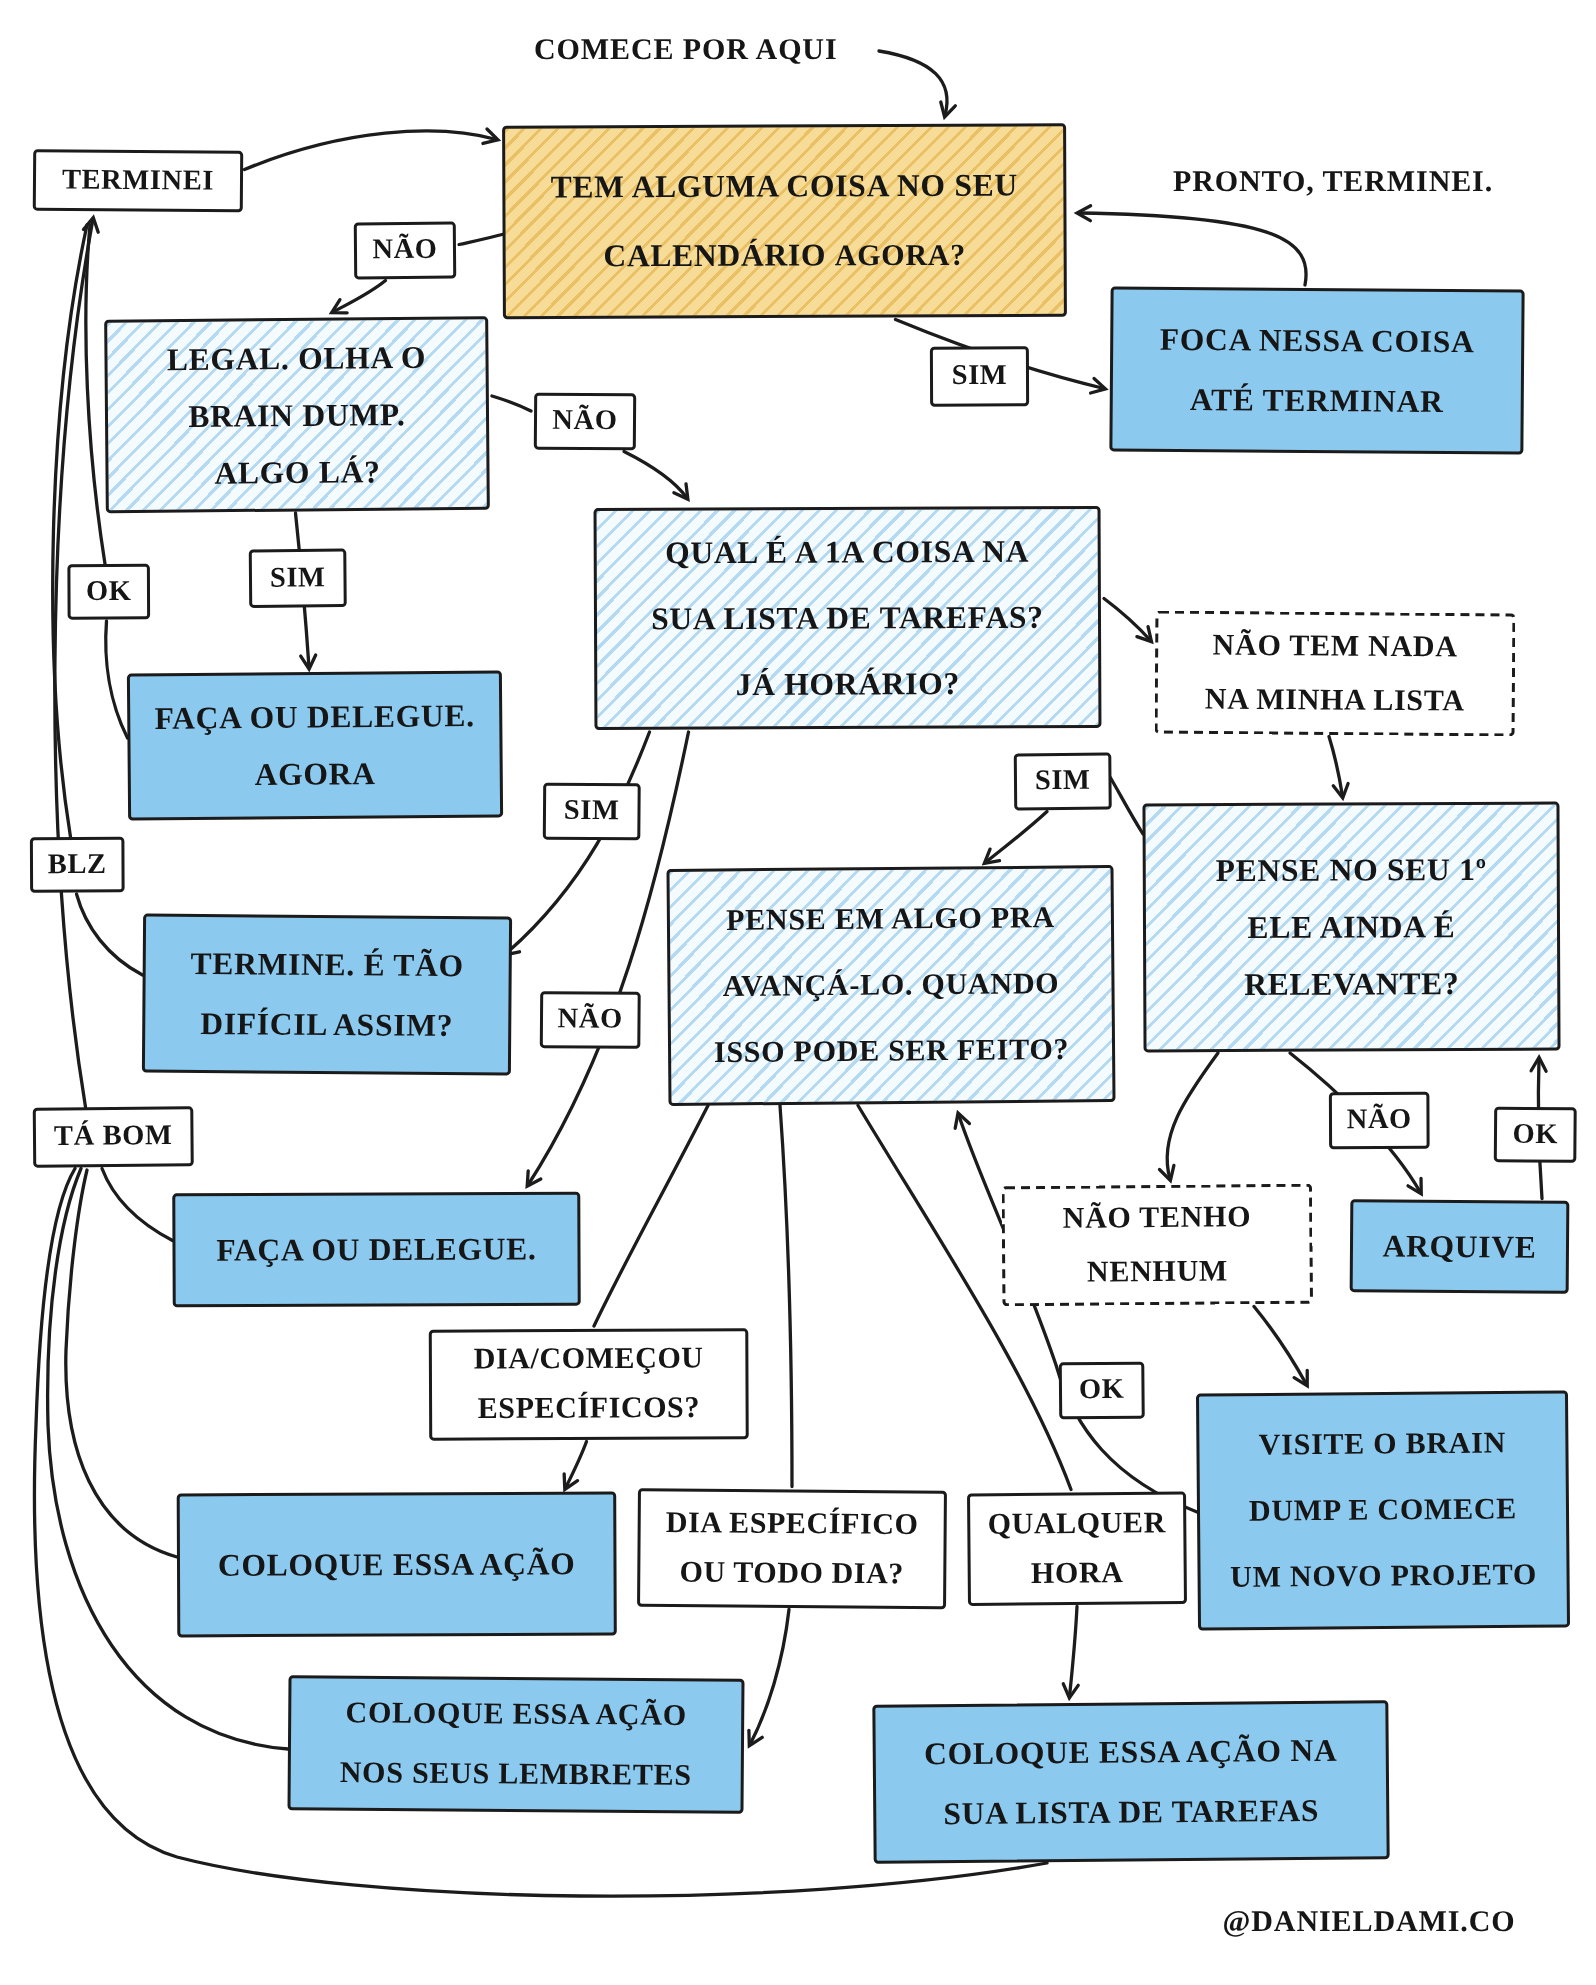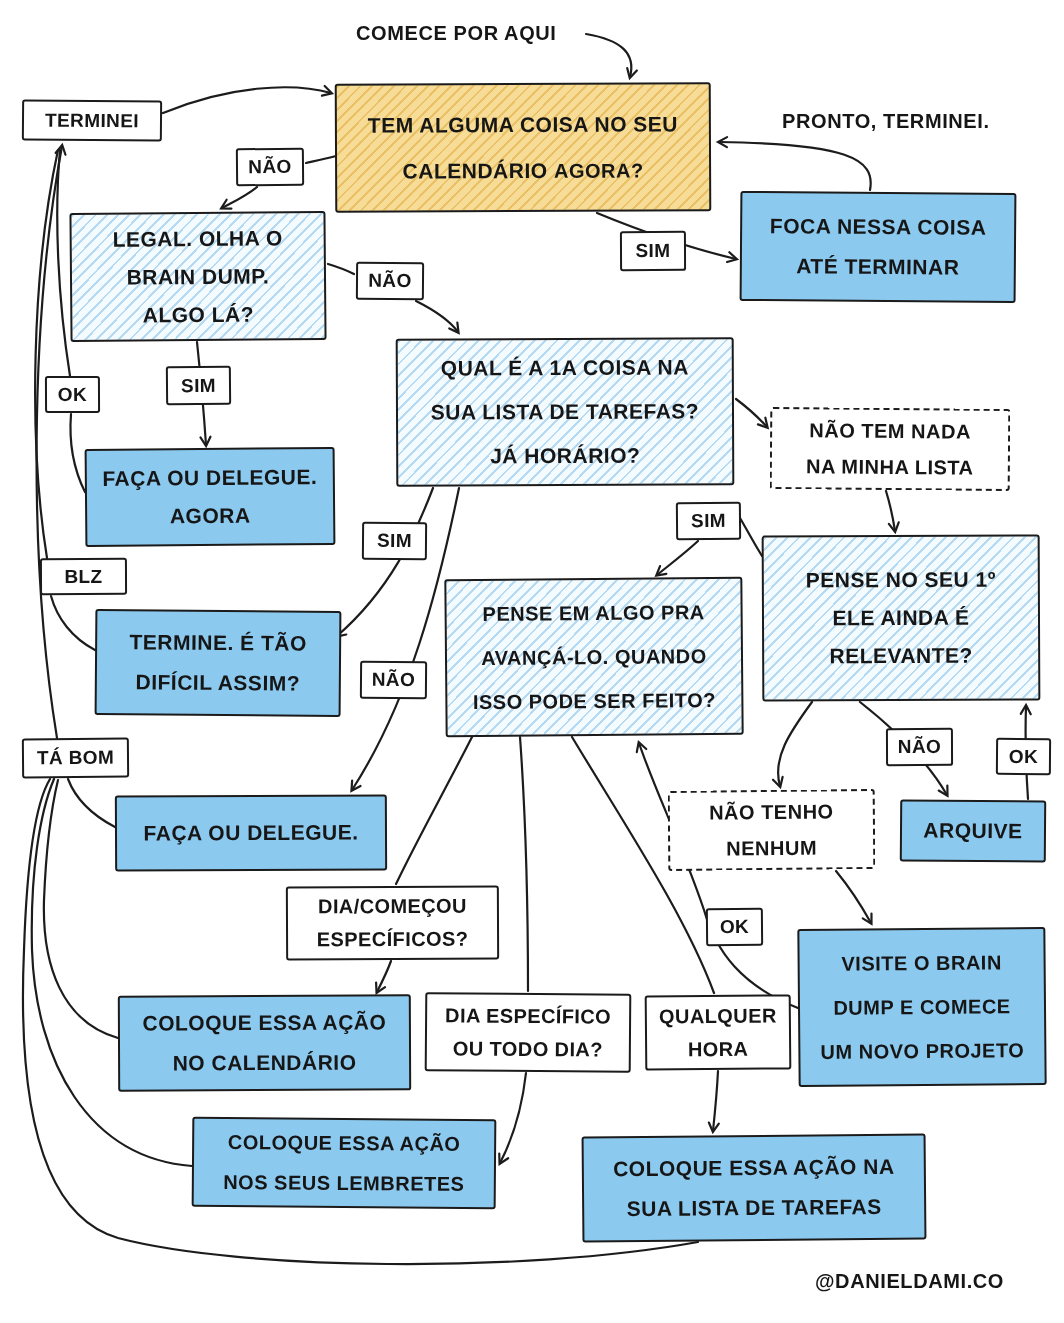--- a/index.html
+++ b/index.html
@@ -1,18 +1,18 @@
 <!DOCTYPE html>
 <html><head>
 <meta charset="utf-8">
 <style>
   *{box-sizing:border-box;margin:0;padding:0}
   body{margin:0;background:#ffffff}
   #stage{position:relative;width:1064px;height:1323px;background:#ffffff;
-         font-family:Liberation Sans, sans-serif;color:#161616;overflow:hidden}
+         font-family:Liberation Serif, serif;color:#161616;overflow:hidden}
   #arrows{position:absolute;left:0;top:0;width:1064px;height:1323px}
 
   .node,.lab{position:absolute;display:flex;flex-direction:column;align-items:center;
     justify-content:center;text-align:center;font-weight:bold;background:#fff;
     border:2.5px solid #1b1b1b;border-radius:3px}
   .node{font-size:21px;letter-spacing:.5px;line-height:40px}
   .lab{font-size:19px;letter-spacing:.4px;line-height:24px}
   .ln{display:block}
   .big{font-size:20px}
 
@@ -47,21 +47,21 @@
 
   
   #l-terminei{left:22px;top:100px;width:140px;height:41px}
   #l-nao1{left:236px;top:148px;width:68px;height:38px}
   #l-sim1{left:620px;top:231px;width:66px;height:40px}
   #l-nao2{left:356px;top:262px;width:68px;height:38px}
   #l-sim2{left:166px;top:366px;width:65px;height:39px}
   #l-ok1{left:45px;top:376px;width:55px;height:37px}
   #l-sim3{left:362px;top:522px;width:65px;height:38px}
   #l-sim4{left:676px;top:502px;width:65px;height:38px}
-  #l-blz{left:40px;top:558px;width:87px;height:37px}
+  #l-blz{left:20px;top:558px;width:63px;height:37px}
   #l-nao3{left:360px;top:661px;width:67px;height:38px}
   #l-ta-bom{left:22px;top:738px;width:107px;height:40px}
   #l-nao4{left:886px;top:728px;width:67px;height:38px}
   #l-ok2{left:996px;top:738px;width:55px;height:37px}
   #l-ok3{left:706px;top:908px;width:57px;height:38px}
   #l-dia-horario{left:286px;top:886px;width:213px;height:74px;font-size:20px;line-height:33px}
   #l-dia-especifico{left:425px;top:993px;width:206px;height:79px;font-size:20px;line-height:33px}
   #l-qualquer{left:645px;top:995px;width:146px;height:75px;font-size:20px;line-height:33px}
 
   #t-comece{left:356px;top:22px}
@@ -172,21 +172,20 @@
   <div class="node blue rB" id="n-arquive">
       <span class="ln">ARQUIVE</span>
     </div>
   <div class="node blue rA" id="n-visite">
       <span class="ln">VISITE O BRAIN</span>
       <span class="ln">DUMP E COMECE</span>
       <span class="ln">UM NOVO PROJETO</span>
     </div>
   <div class="node blue rC" id="n-calendario">
       <span class="ln">COLOQUE ESSA AÇÃO</span>
-      <span class="ln">NO CALENDÁRIO</span>
     </div>
   <div class="node blue rB" id="n-lembretes">
       <span class="ln">COLOQUE ESSA AÇÃO</span>
       <span class="ln">NOS SEUS LEMBRETES</span>
     </div>
   <div class="node blue rA" id="n-lista">
       <span class="ln">COLOQUE ESSA AÇÃO NA</span>
       <span class="ln">SUA LISTA DE TAREFAS</span>
     </div>
 

